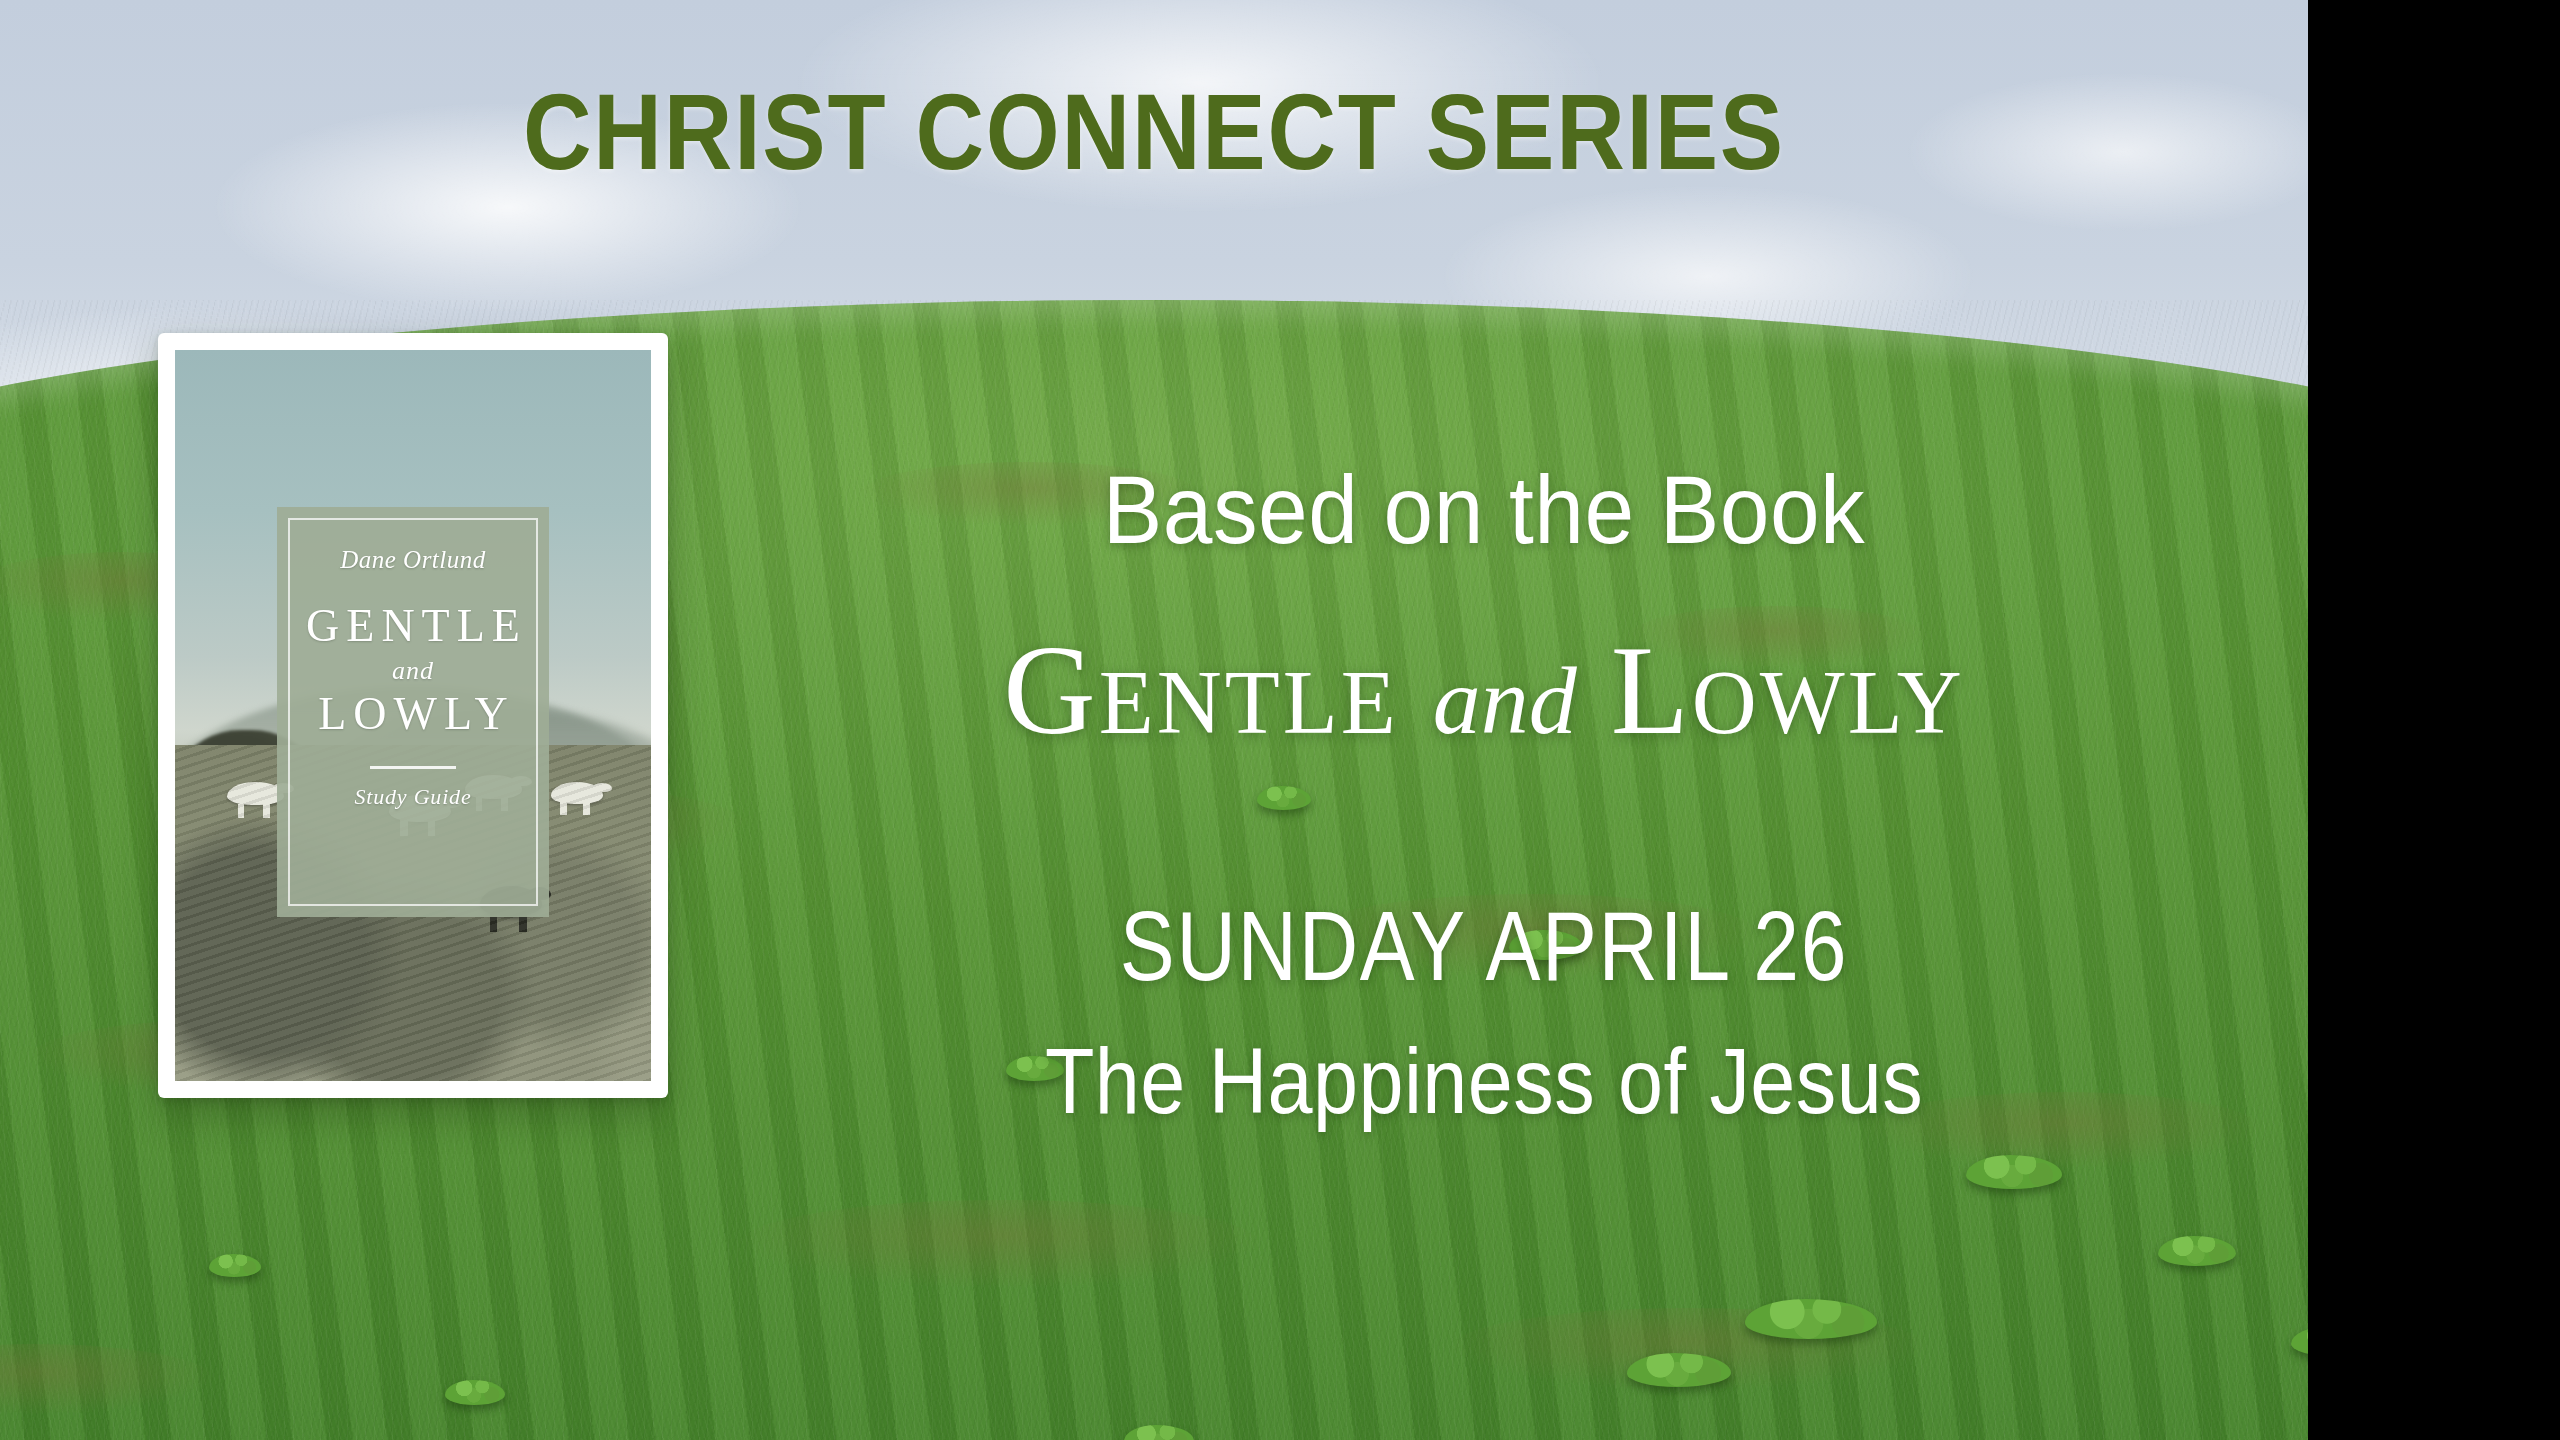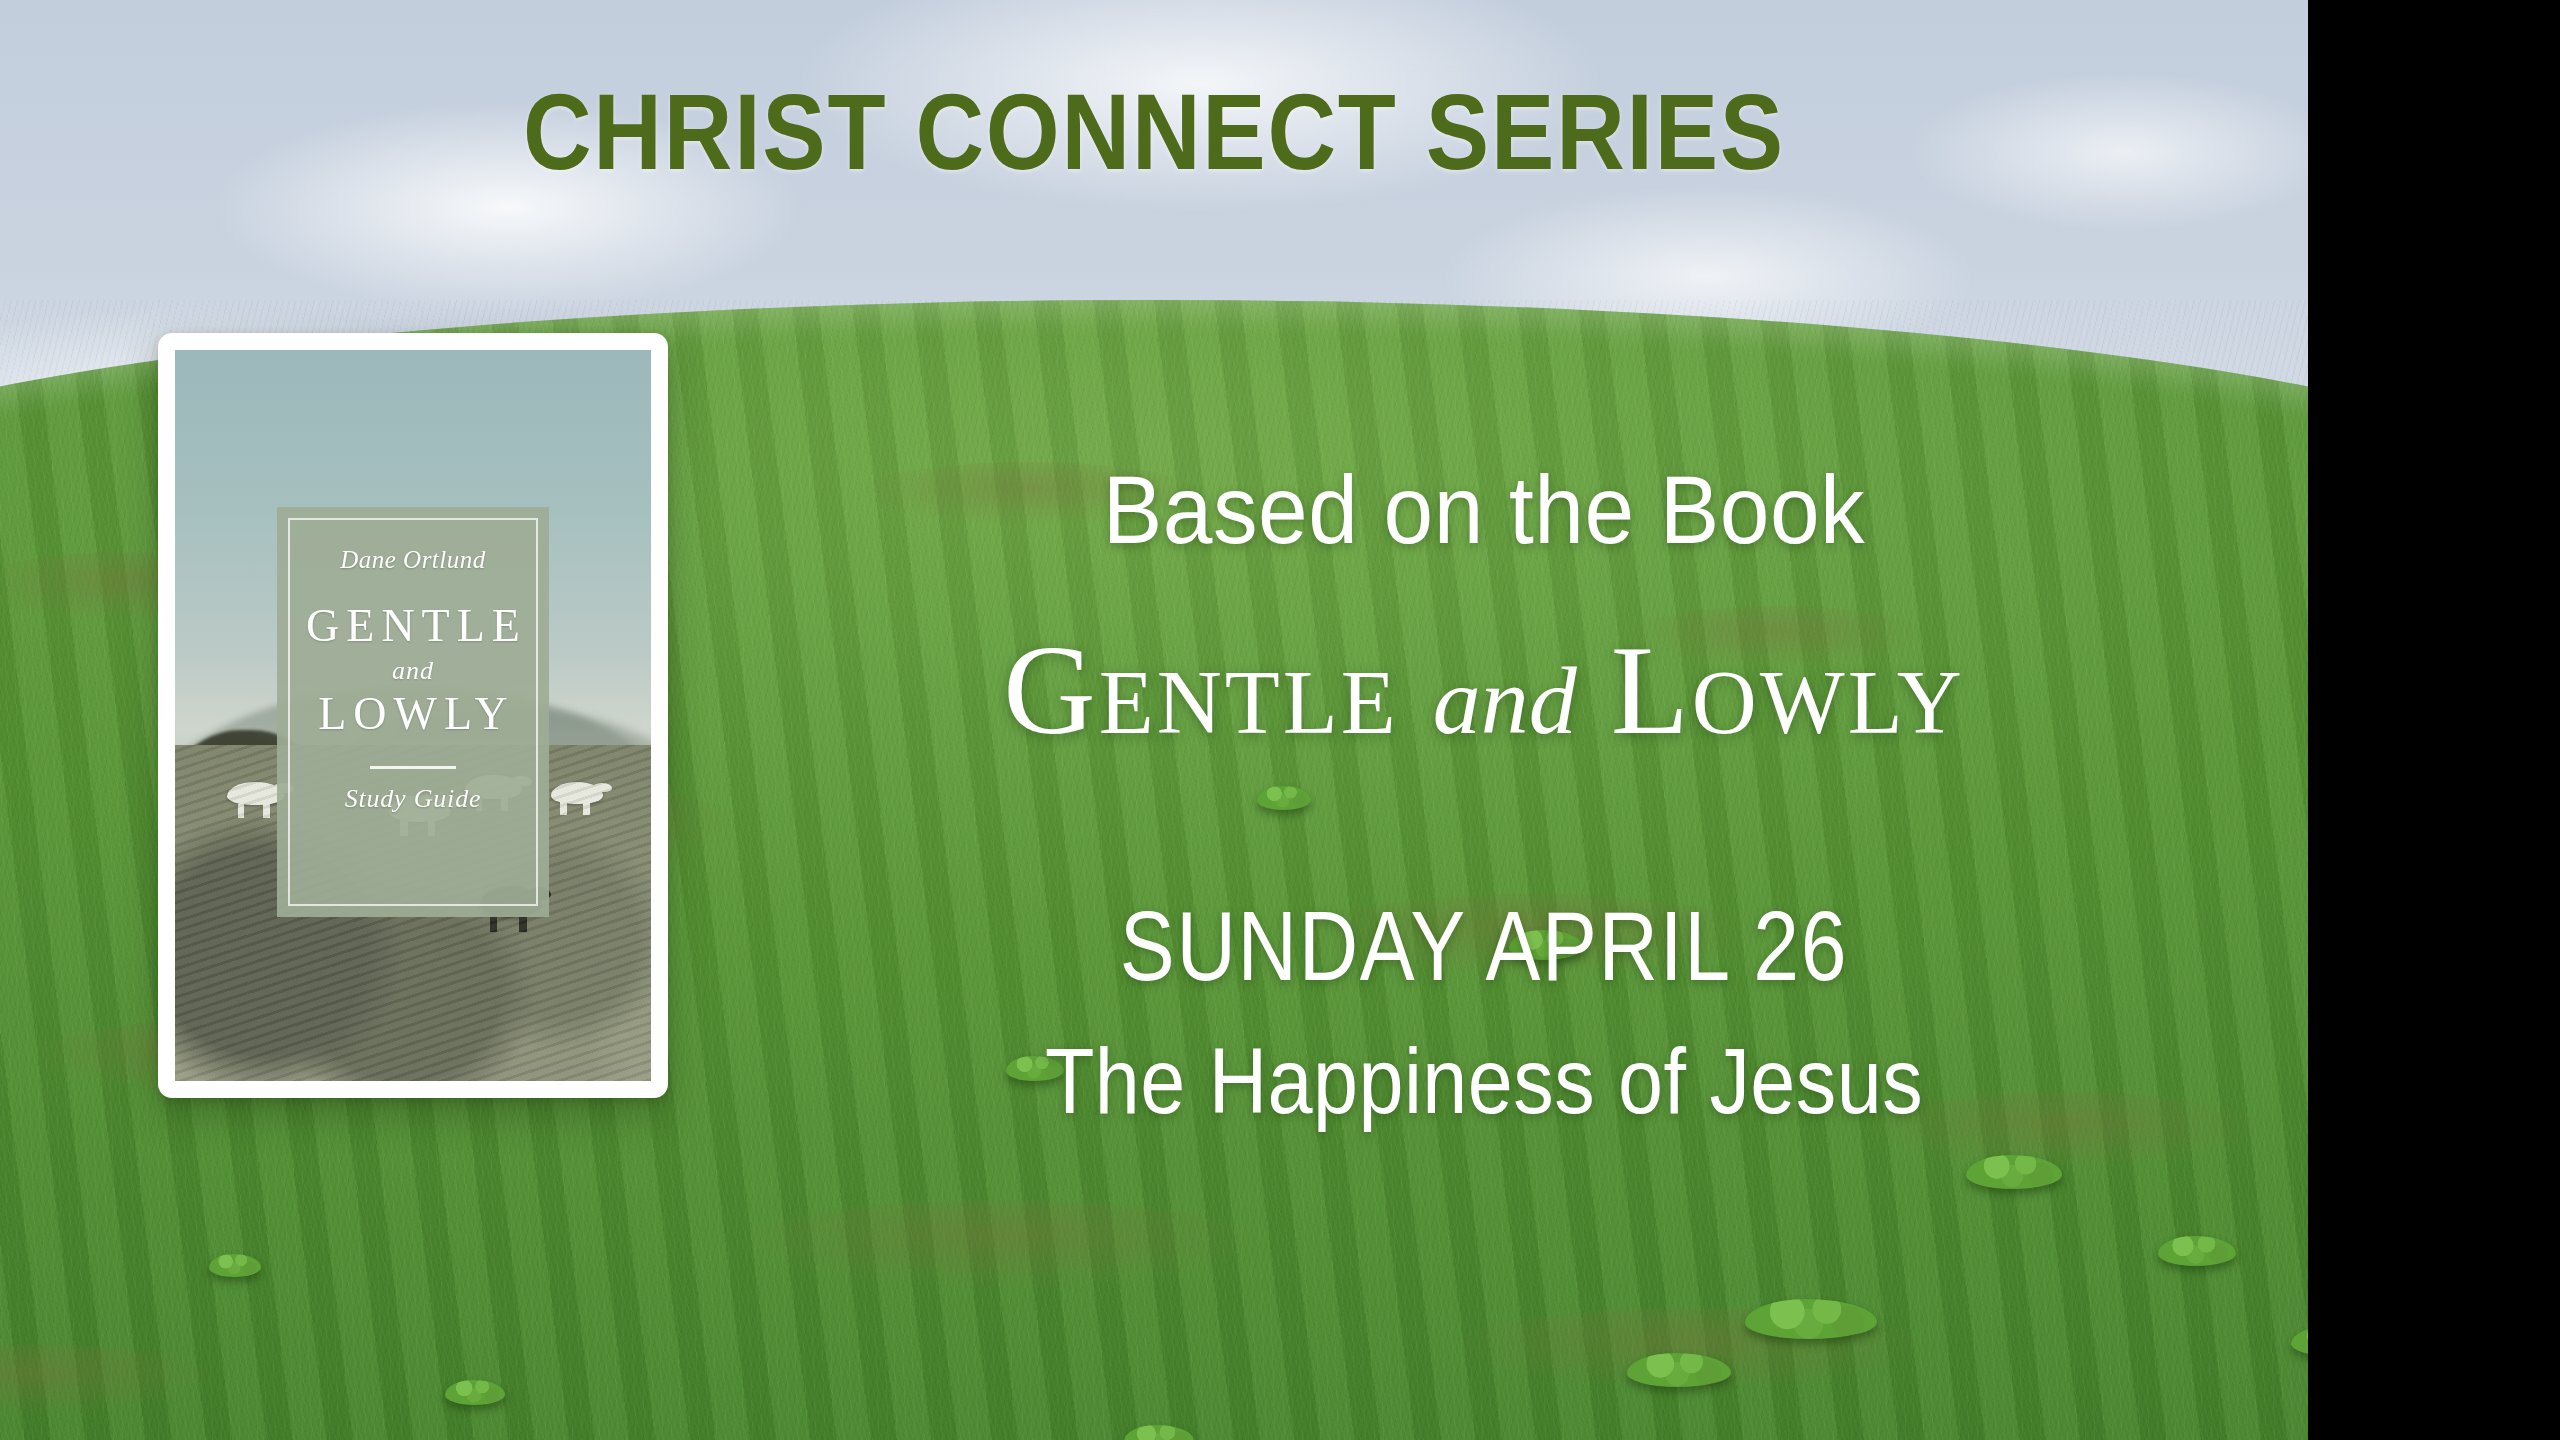--- a/index.html
+++ b/index.html
@@ -119,21 +119,21 @@
   
   .book {
     position: absolute;
     left: 158px;
     top: 333px;
     width: 510px;
     height: 765px;
     background: #ffffff;
     padding: 17px;
     box-sizing: border-box;
-    border-radius: 14px;
+    border-radius: 6px;
     box-shadow: 0 16px 38px rgba(20,40,10,.30), 0 3px 10px rgba(20,40,10,.18);
   }
   .book-art {
     position: relative;
     width: 100%;
     height: 100%;
     overflow: hidden;
     background: linear-gradient(to bottom,
       #9cb8ba 0%, #a6c0c0 22%, #bccac6 42%, #cfd6cd 52%,
       #b9bfae 62%, #9aa089 74%, #8a8f79 100%);
@@ -259,21 +259,21 @@
   }
   .cv-rule {
     width: 40%;
     height: 3px;
     background: rgba(255,255,255,.88);
     margin: 13% 0 7%;
   }
   .cv-study {
     font-family: "Liberation Serif", serif;
     font-style: italic;
-    font-size: 26px;
+    font-size: 22px;
     letter-spacing: .8px;
     text-shadow: 0 1px 2px rgba(60,70,55,.35);
   }
 
   
   .rtext {
     position: absolute;
     left: 720px;
     right: 60px;
     top: 460px;

